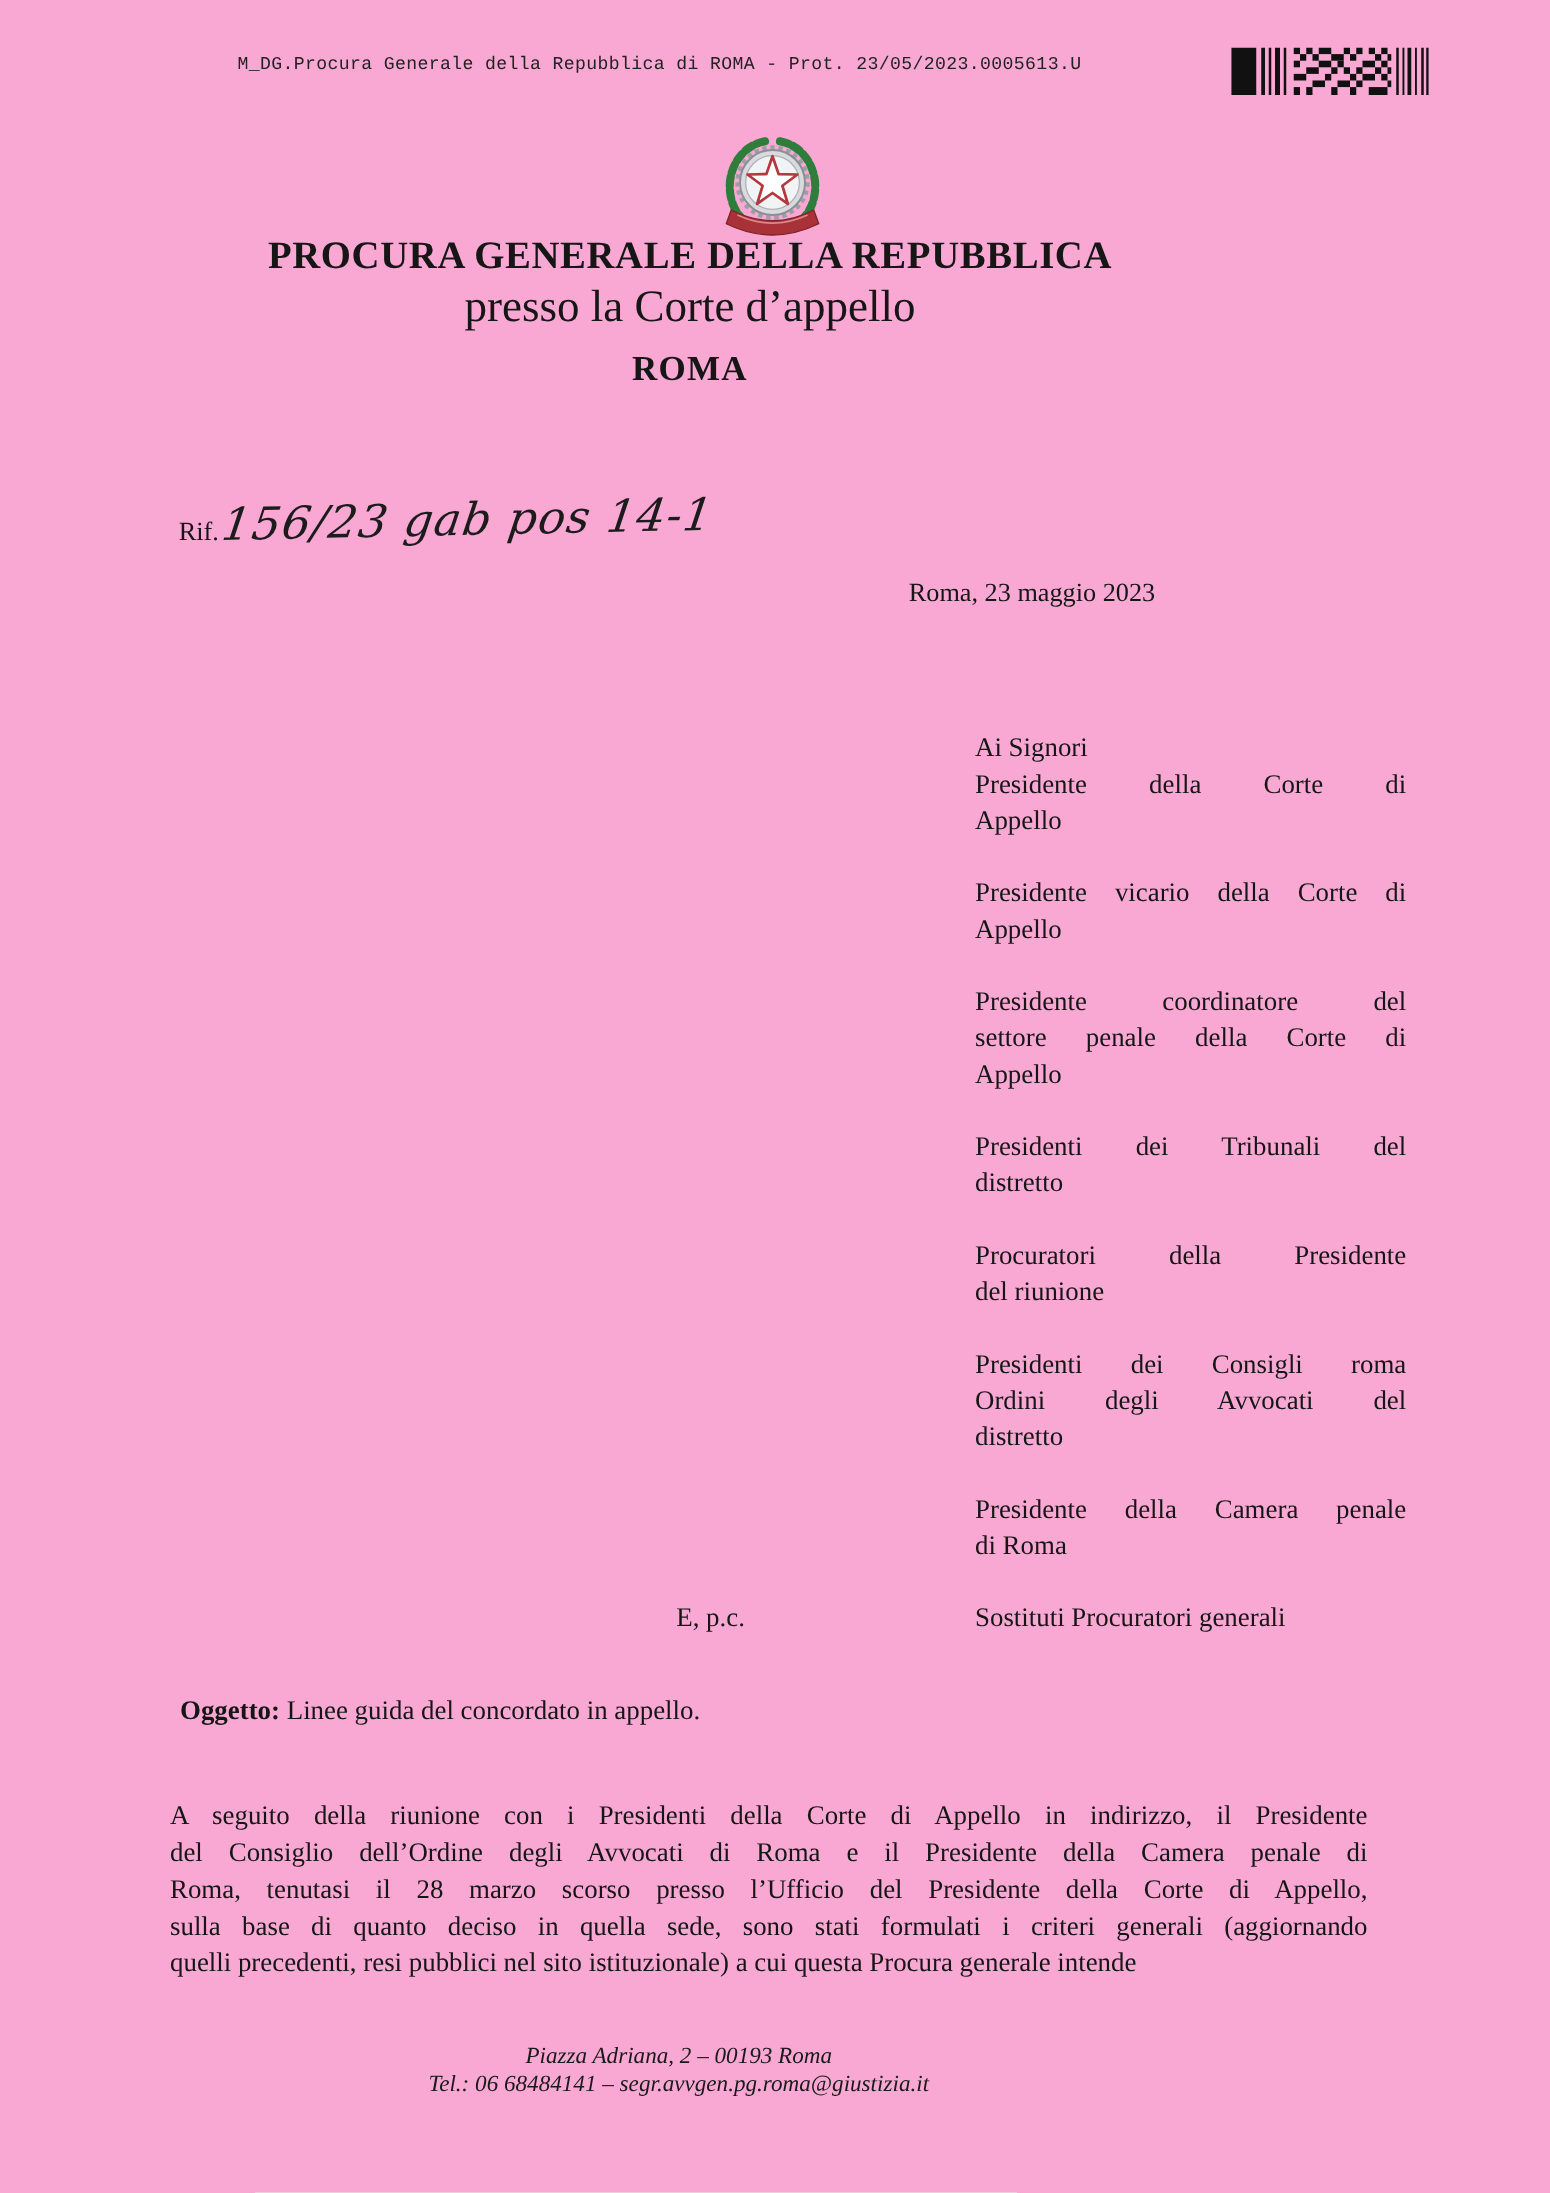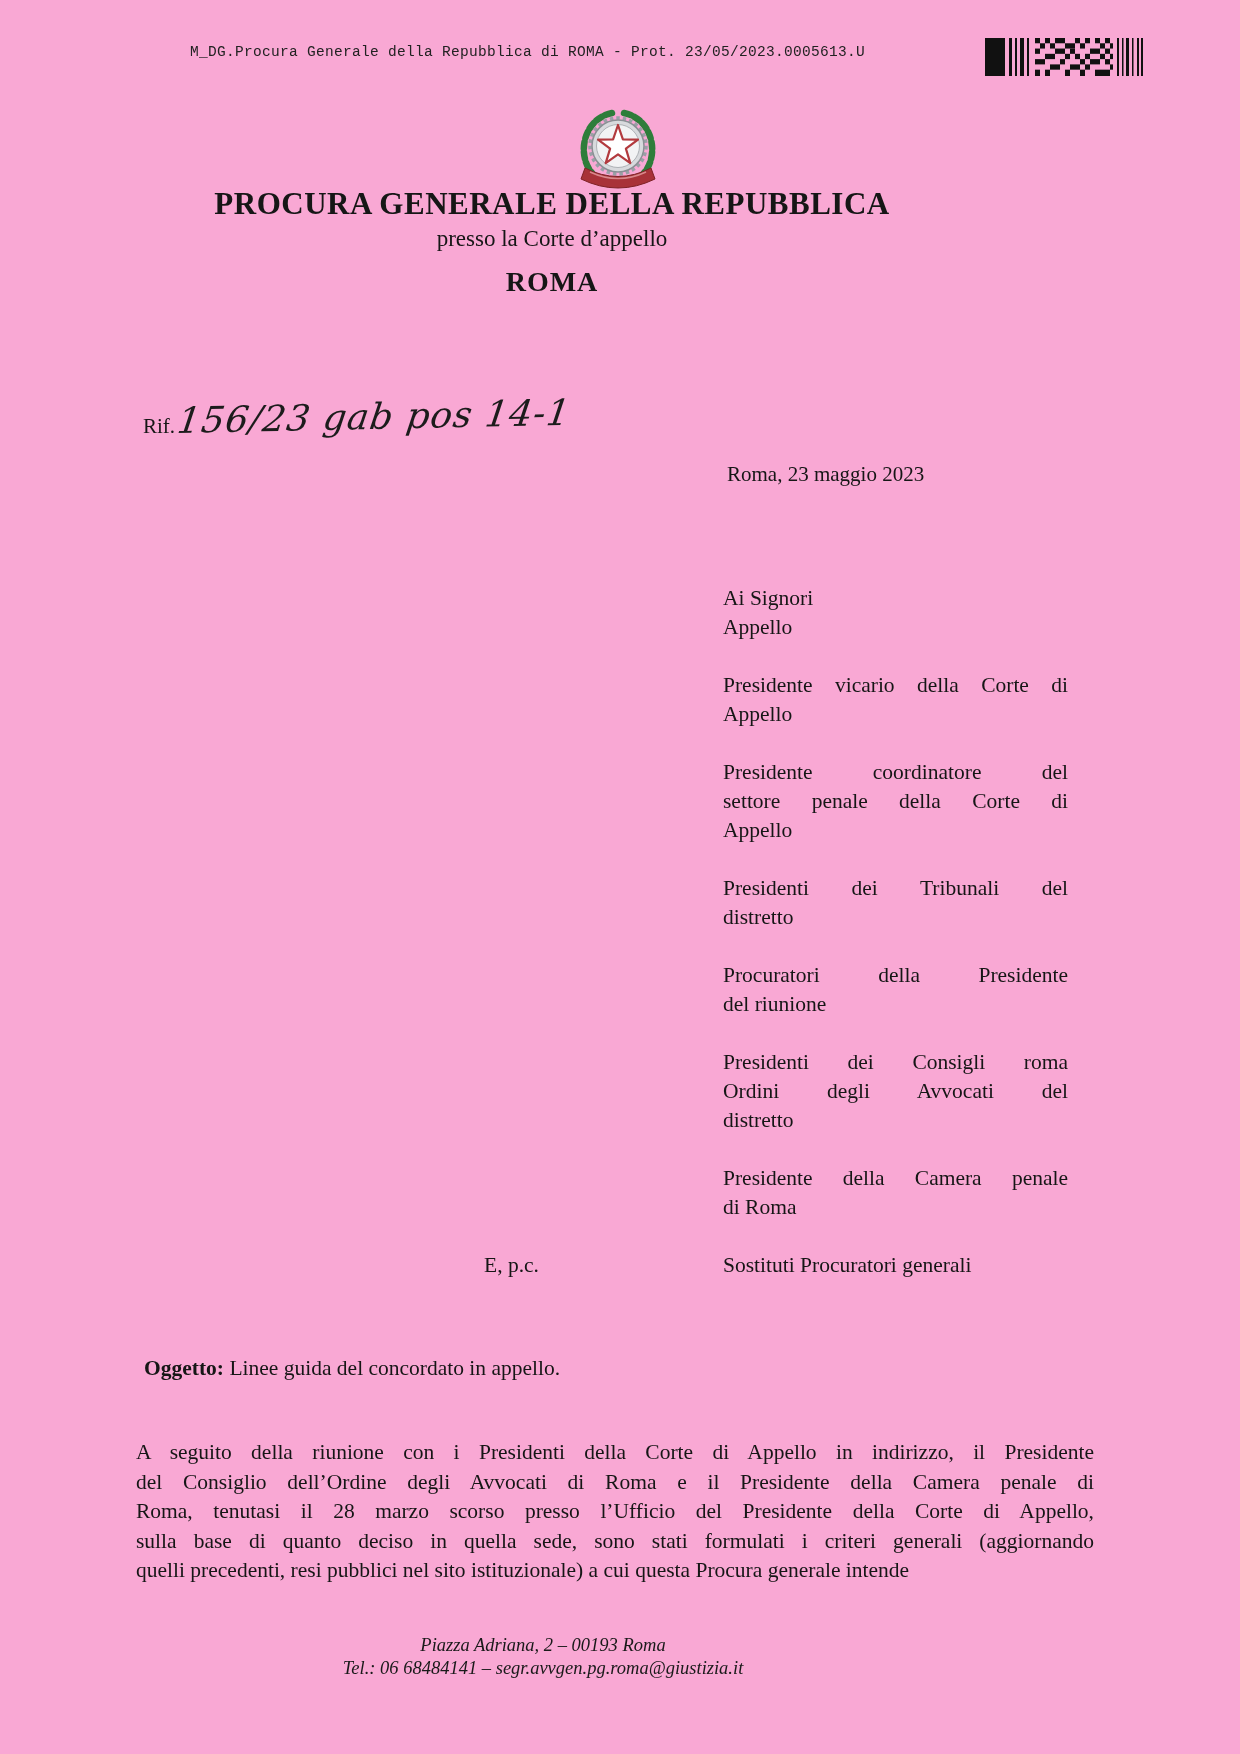--- a/index.html
+++ b/index.html
@@ -43,21 +43,21 @@
     width:1104px;
     text-align:center;
   }
   .lh-title{
     font-size:31px;
     font-weight:bold;
     letter-spacing:0.5px;
     line-height:1.15;
   }
   .lh-subtitle{
-    font-size:23px;
+    font-size:36px;
     margin-top:4px;
     line-height:1.1;
   }
   .lh-city{
     font-size:28px;
     font-weight:bold;
     letter-spacing:1px;
     margin-top:15px;
   }
 
@@ -84,21 +84,21 @@
 
   .date-line{
     position:absolute;
     left:727px; top:462px;
     font-size:21px;
   }
 
   
   .recipients{
     position:absolute;
-    left:723px; top:584px;
+    left:780px; top:584px;
     width:345px;
     font-size:21.5px;
     line-height:29px;
   }
   .r-item{margin:0 0 29px 0;}
   .r-line{display:block;}
   .just{text-align:justify; text-align-last:justify;}
   .cc-row{position:relative;}
   .cc-label{
     position:absolute;
@@ -224,20 +224,21 @@
   <div class="rif-row">
     <span class="rif-label">Rif.</span><span class="handwriting">156/23 gab pos 14-1</span>
   </div>
 
   <div class="date-line">Roma, 23 maggio 2023</div>
 
   <div class="recipients">
     <div class="r-line">Ai Signori</div>
 
     <div class="r-item">
+      <div class="r-line just">Presidente della Corte di</div>
       <div class="r-line">Appello</div>
     </div>
 
     <div class="r-item">
       <div class="r-line just">Presidente vicario della Corte di</div>
       <div class="r-line">Appello</div>
     </div>
 
     <div class="r-item">
       <div class="r-line just">Presidente coordinatore del</div>

